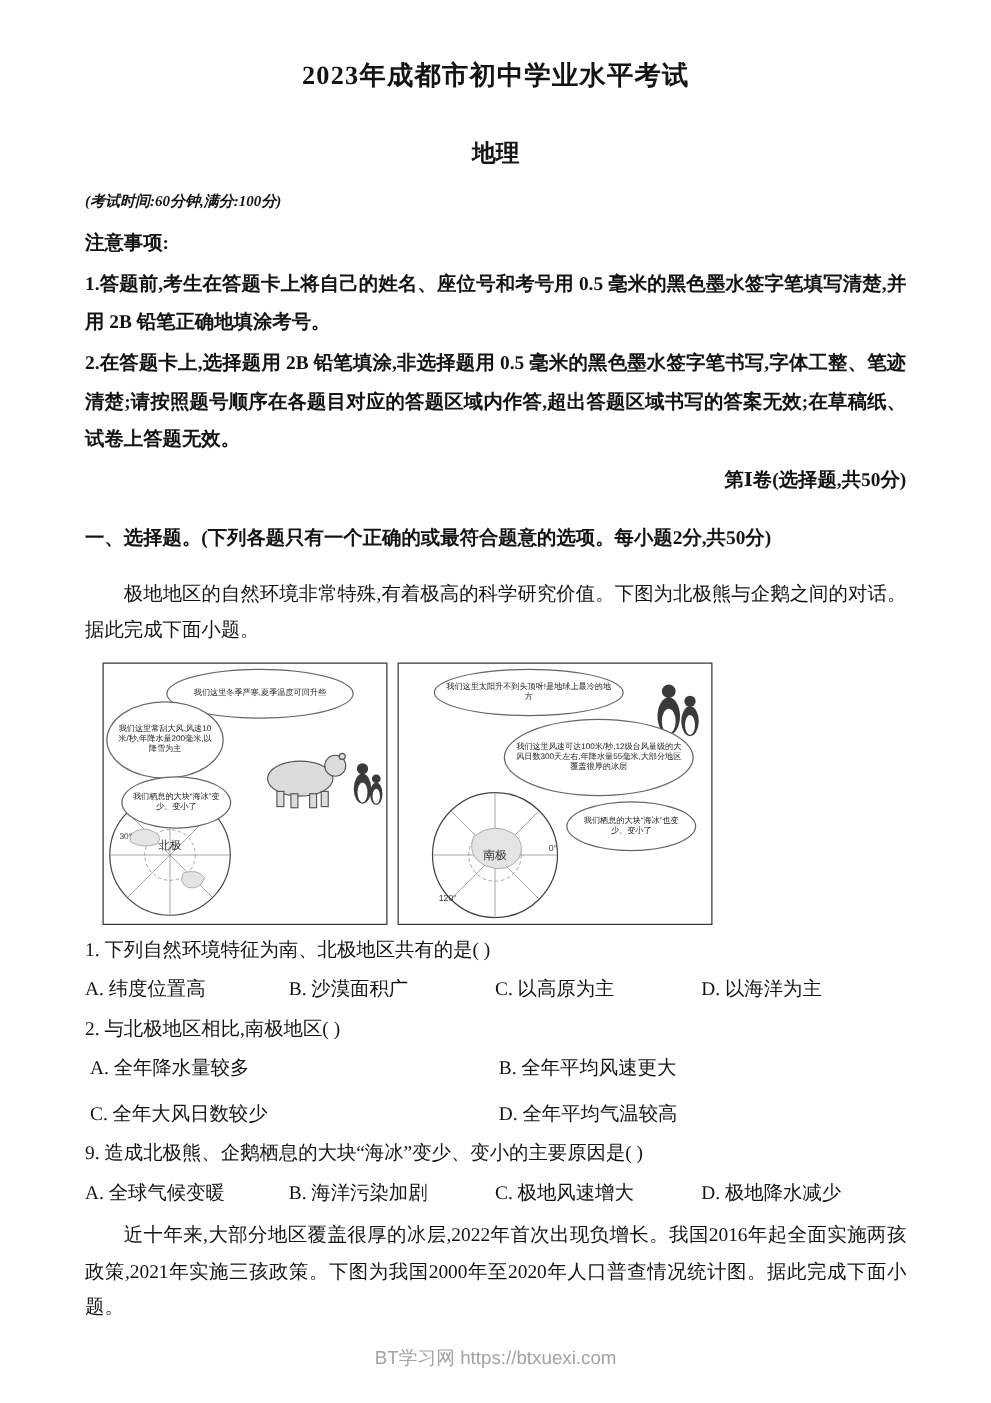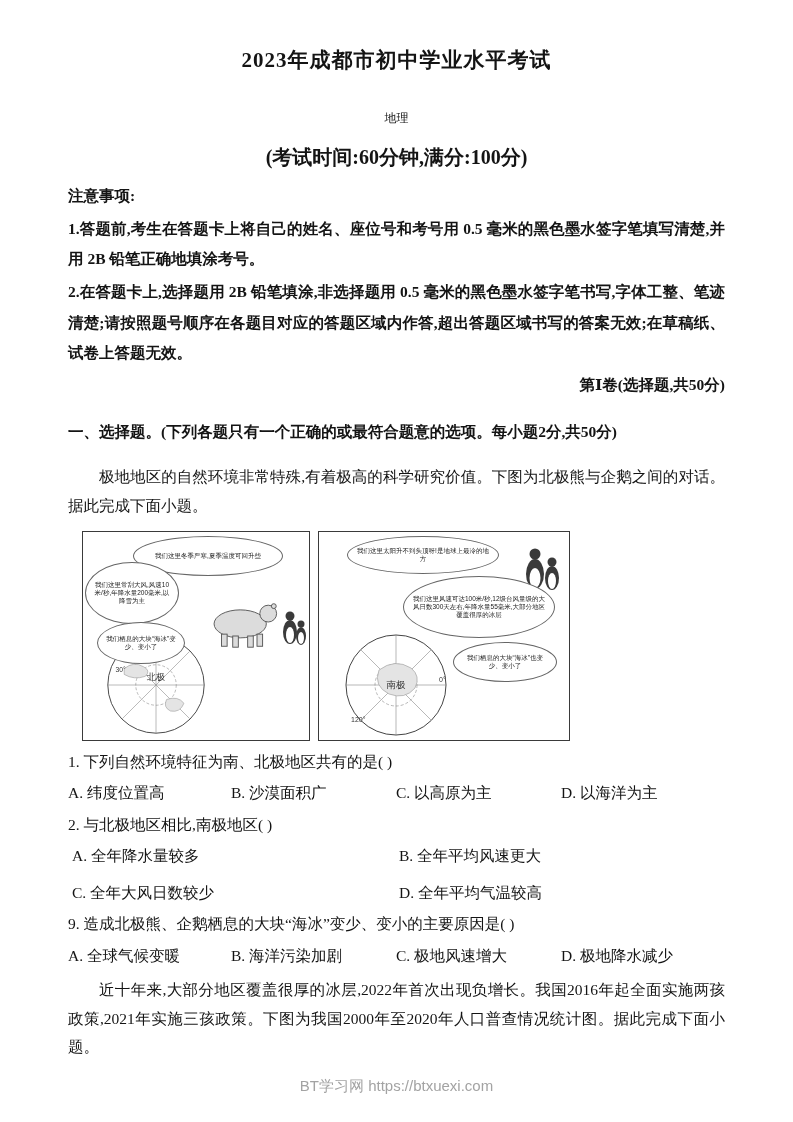--- a/index.html
+++ b/index.html
@@ -4,22 +4,22 @@
 <style>
   * { margin:0; padding:0; box-sizing:border-box; }
   html, body { background:#ffffff; }
   .page {
     width:793px; height:1122px; margin:0 auto; position:relative;
     background:#ffffff; color:#141414; overflow:hidden;
     font-family:"Liberation Serif","DejaVu Serif",serif;
     font-size:15.5px; padding:46px 68px 0;
   }
   .title { font-size:21px; font-weight:bold; text-align:center; letter-spacing:1px; margin-bottom:22px; }
-  .subject { font-size:12px; font-weight:normal; text-align:center; margin-bottom:17px;margin-top:36px; }
-  .info { font-size:20px; font-weight:bold; text-align:center; margin-bottom:10px; }
+  .subject { font-size:19px; font-weight:bold; text-align:center; margin-bottom:17px;margin-top:36px; }
+  .info { font-size:12px; font-weight:bold; margin-bottom:10px;font-style:italic; }
   .notes p { font-weight:bold; text-align:justify; line-height:1.98; margin-bottom:2px; }
   .volume { font-weight:bold; text-align:right; margin:6px 0 23px; }
   .directions { font-weight:bold; text-align:justify; line-height:1.7; margin-bottom:18px; }
   .passage { text-align:justify; text-indent:2em; line-height:1.85; }
 
   .figures { display:flex; gap:8px; margin:10px 0 10px 14px; }
   .fig { border:1px solid #3a3a3a; position:relative; background:#fff; }
   .fig-left { width:228px; height:210px; }
   .fig-right { width:252px; height:210px; }
   .bubble {
@@ -86,21 +86,21 @@
         <svg viewBox="0 0 26 48" width="26" height="48">
           <ellipse cx="9" cy="28" rx="7" ry="12" fill="#3a3a3a"></ellipse>
           <ellipse cx="9" cy="31" rx="4" ry="8" fill="#ffffff"></ellipse>
           <circle cx="9" cy="12" r="4.5" fill="#3a3a3a"></circle>
           <ellipse cx="20" cy="32" rx="5" ry="9" fill="#3a3a3a"></ellipse>
           <ellipse cx="20" cy="34" rx="3" ry="6" fill="#ffffff"></ellipse>
           <circle cx="20" cy="20" r="3.5" fill="#3a3a3a"></circle>
         </svg>
       </div>
 
-      <div class="mapwrap" style="left:20px; top:100px; width:106px; height:106px;">
+      <div class="mapwrap" style="left:0; top:100px; width:106px; height:106px;">
         <svg viewBox="0 0 110 110" width="106" height="106">
           <circle cx="55" cy="55" r="50" fill="none" stroke="#444" stroke-width="1"></circle>
           <circle cx="55" cy="55" r="21" fill="none" stroke="#888" stroke-width="0.6" stroke-dasharray="3 2"></circle>
           <line x1="5" y1="55" x2="105" y2="55" stroke="#888" stroke-width="0.6"></line>
           <line x1="55" y1="5" x2="55" y2="105" stroke="#888" stroke-width="0.6"></line>
           <line x1="20" y1="20" x2="90" y2="90" stroke="#888" stroke-width="0.6"></line>
           <line x1="90" y1="20" x2="20" y2="90" stroke="#888" stroke-width="0.6"></line>
           <path d="M22,38 q10,-8 20,-2 q8,4 2,10 q-12,4 -22,-2 z" fill="#e4e4e4" stroke="#999" stroke-width="0.6"></path>
           <path d="M66,70 q12,-4 18,4 q-4,10 -14,8 q-8,-4 -4,-12 z" fill="#e4e4e4" stroke="#999" stroke-width="0.6"></path>
           <text x="55" y="50" text-anchor="middle" font-size="9.5">北极</text>

